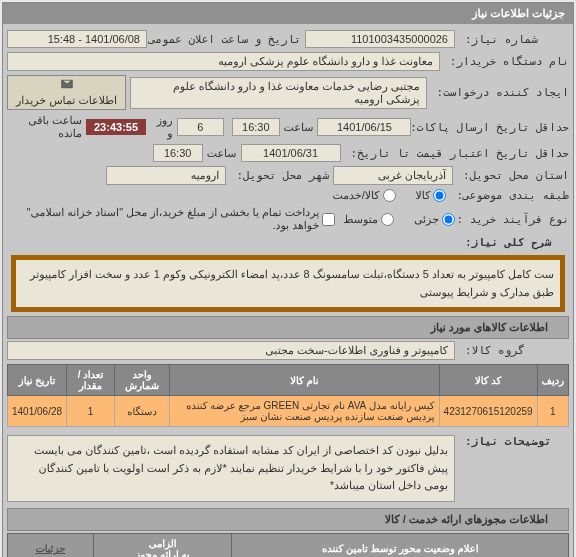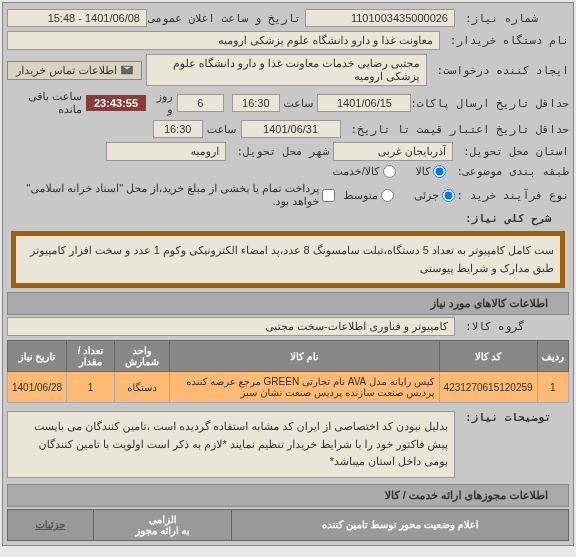--- a/index.html
+++ b/index.html
@@ -53,20 +53,21 @@
 .radio-group { display: flex; gap: 20px; align-items: center; }
 .radio-item { display: flex; align-items: center; gap: 3px; }
 .contact-btn {
   background: #d9d4c0;
   border: 1px solid #888;
   padding: 2px 8px;
   cursor: pointer;
   display: inline-flex;
   align-items: center;
   gap: 4px;
+  flex-direction: column;
 }
 .contact-btn svg { width: 12px; height: 12px; }
 .red-box {
   background: #8b3a3a;
   color: #fff;
   padding: 2px 8px;
   font-weight: bold;
 }
 .desc-box {
   background: #e9e6d8;
@@ -110,20 +111,23 @@
 .details-link {
   color: #555;
   text-decoration: underline;
   cursor: pointer;
 }
 </style>
 </head>
 <body>
 
 <div class="panel">
+  <div class="panel-header">
+    <span>جزئیات اطلاعات نیاز</span>
+  </div>
   <div class="panel-body">
 
     <div class="row">
       <span class="label">شماره نیاز:</span>
       <span class="value-box" style="width:150px">1101003435000026</span>
       <span class="label" style="flex:1;text-align:left">تاریخ و ساعت اعلان عمومی:</span>
       <span class="value-box" style="width:140px">1401/06/08 - 15:48</span>
     </div>
 
     <div class="row">

